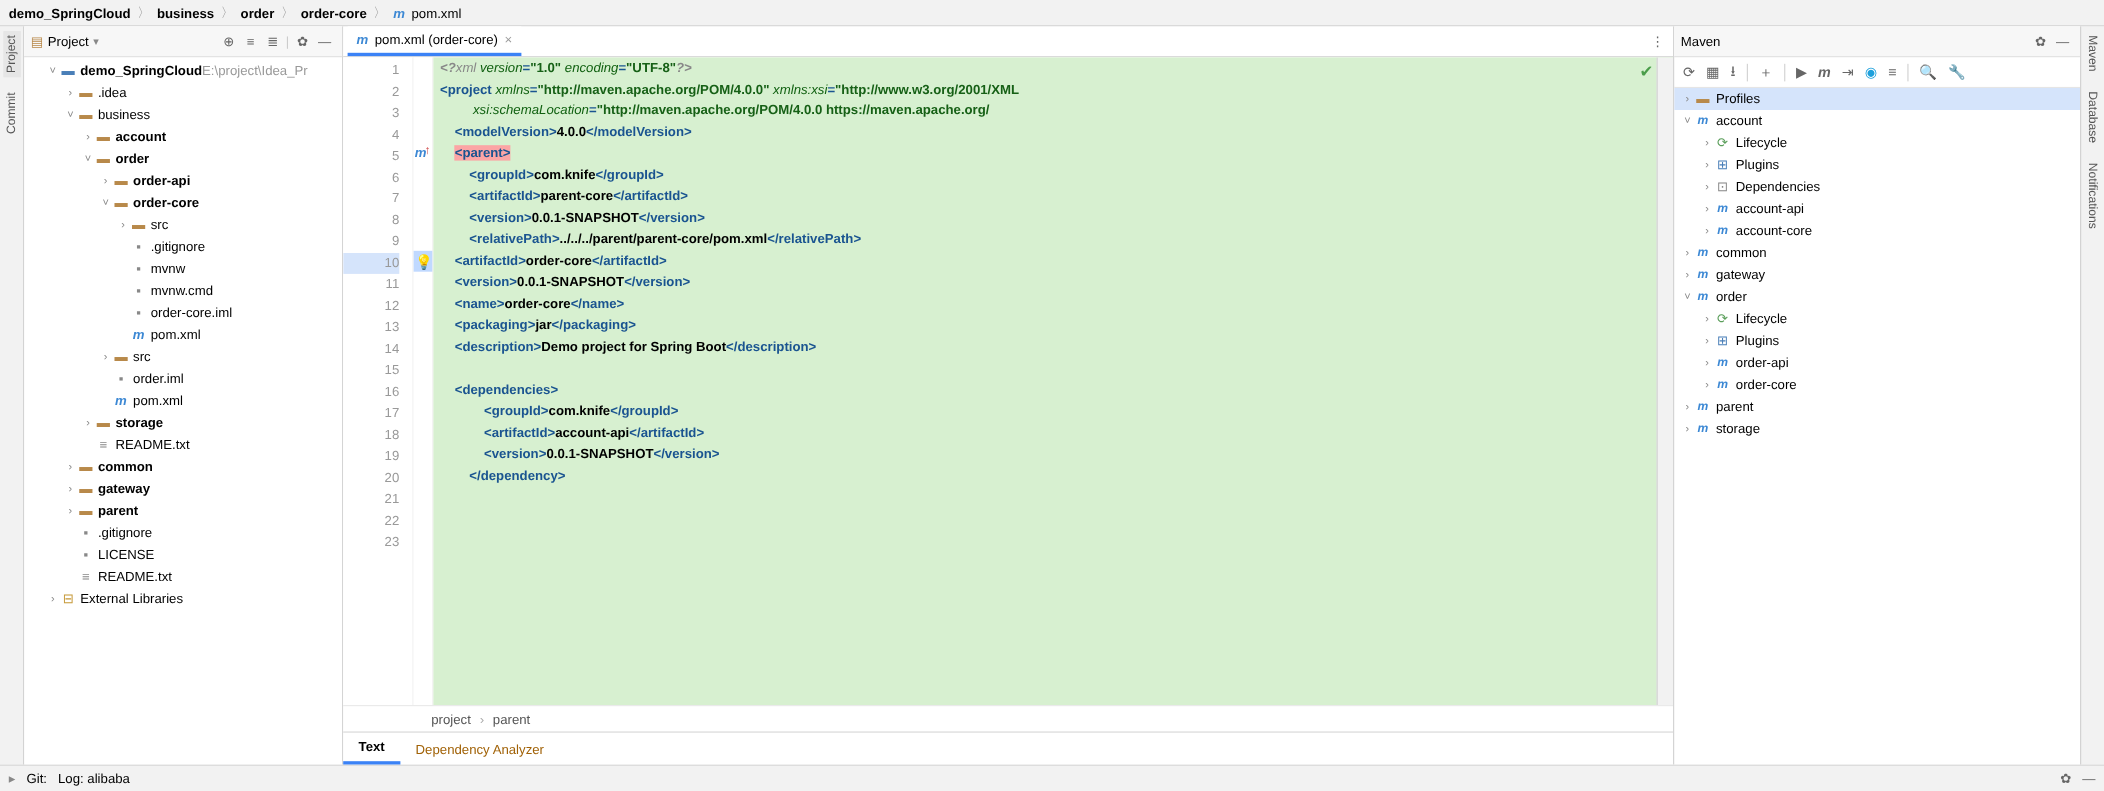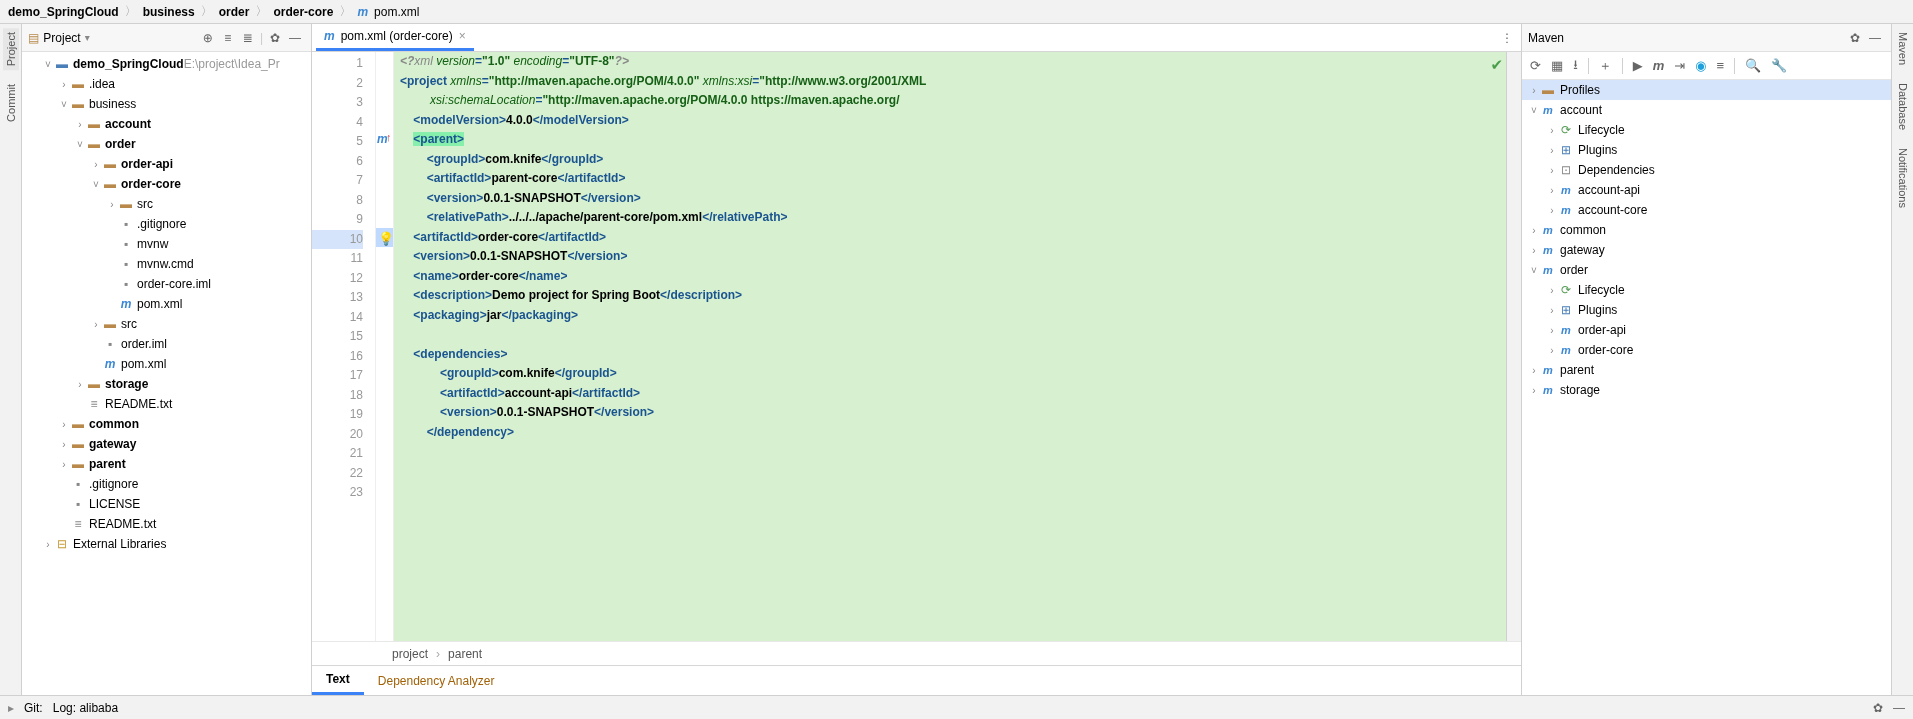--- a/index.html
+++ b/index.html
@@ -60,21 +60,21 @@
   .marker-strip { width: 18px; background:#fff; border-right:1px solid #eee;}
   .marker-strip .mk { height:19.5px; position:relative;}
   .marker-strip .bulb { position:absolute; top:3px; left:2px; color:#f0a020; font-size:13px;}
   .marker-strip .m-ind { position:absolute; top:2px; left:1px; color:#3c88d4; font-style:italic; font-weight:bold; font-size:12px;}
   .marker-strip .arrow-up { position:absolute; top:1px; left:10px; color:#d04848; font-size:11px;}
 
   .code-area { flex:1; font-family: "Consolas", monospace; font-size: 14.5px; background: #d7f0d0; overflow:hidden; position:relative; border-top: none;}
   .code-area::before { content:""; position:absolute; right:0; top:0; bottom:0; width:14px; background:#f2f2f2; border-left:1px solid #d0d0d0;}
   .code-line { height: 19.5px; line-height:19.5px; padding-left: 6px; white-space: pre; }
   .code-line.current { background:#c0d9ff; }
-  .hl-yellow { background:#86efac; }
+  .hl-yellow { background:#fca5a5; }
   .t-tag { color:#1a5490; font-weight: bold;}
   .t-attr { color:#106010; font-style: italic;}
   .t-val { color:#166016; font-weight: bold;}
   .t-text { color:#000; font-weight: bold;}
   .t-decl { color:#888; font-style:italic;}
   .t-declkey { color:#888; font-style:italic; font-weight: bold;}
   .caret { border-right: 1px solid #000;}
   
   .check-mark { position:absolute; right:18px; top:4px; color:#4a9d4a; font-size:15px;}
 
@@ -345,26 +345,26 @@
       <div class="code-area" id="code-area">
         <span class="check-mark">✔</span>
       <div class="code-line"><span class="t-declkey">&lt;?</span><span class="t-decl">xml </span><span class="t-attr">version</span><span class="t-tag">=</span><span class="t-val">"1.0"</span><span class="t-decl"> </span><span class="t-attr">encoding</span><span class="t-tag">=</span><span class="t-val">"UTF-8"</span><span class="t-declkey">?&gt;</span></div>
           <div class="code-line"><span class="t-tag">&lt;project </span><span class="t-attr">xmlns</span><span class="t-tag">=</span><span class="t-val">"http://maven.apache.org/POM/4.0.0"</span> <span class="t-attr">xmlns:xsi</span><span class="t-tag">=</span><span class="t-val">"http://www.w3.org/2001/XML</span></div>
           <div class="code-line">         <span class="t-attr">xsi:schemaLocation</span><span class="t-tag">=</span><span class="t-val">"http://maven.apache.org/POM/4.0.0 https://maven.apache.org/</span></div>
           <div class="code-line">    <span class="t-tag">&lt;modelVersion&gt;</span><span class="t-text">4.0.0</span><span class="t-tag">&lt;/modelVersion&gt;</span></div>
           <div class="code-line">    <span class="hl-yellow"><span class="t-tag">&lt;parent&gt;</span></span></div>
           <div class="code-line">        <span class="t-tag">&lt;groupId&gt;</span><span class="t-text">com.knife</span><span class="t-tag">&lt;/groupId&gt;</span></div>
           <div class="code-line">        <span class="t-tag">&lt;artifactId&gt;</span><span class="t-text">parent-core</span><span class="t-tag">&lt;/artifactId&gt;</span></div>
           <div class="code-line">        <span class="t-tag">&lt;version&gt;</span><span class="t-text">0.0.1-SNAPSHOT</span><span class="t-tag">&lt;/version&gt;</span></div>
-          <div class="code-line">        <span class="t-tag">&lt;relativePath&gt;</span><span class="t-text">../../../apache/parent-core/pom.xml</span><span class="t-tag">&lt;/relativePath&gt;</span></div>
+          <div class="code-line">        <span class="t-tag">&lt;relativePath&gt;</span><span class="t-text">../../../parent/parent-core/pom.xml</span><span class="t-tag">&lt;/relativePath&gt;</span></div>
           <div class="code-line">    <span class="t-tag">&lt;artifactId&gt;</span><span class="t-text">order-core</span><span class="t-tag">&lt;/artifactId&gt;</span></div>
           <div class="code-line">    <span class="t-tag">&lt;version&gt;</span><span class="t-text">0.0.1-SNAPSHOT</span><span class="t-tag">&lt;/version&gt;</span></div>
           <div class="code-line">    <span class="t-tag">&lt;name&gt;</span><span class="t-text">order-core</span><span class="t-tag">&lt;/name&gt;</span></div>
+          <div class="code-line">    <span class="t-tag">&lt;packaging&gt;</span><span class="t-text">jar</span><span class="t-tag">&lt;/packaging&gt;</span></div>
           <div class="code-line">    <span class="t-tag">&lt;description&gt;</span><span class="t-text">Demo project for Spring Boot</span><span class="t-tag">&lt;/description&gt;</span></div>
-          <div class="code-line">    <span class="t-tag">&lt;packaging&gt;</span><span class="t-text">jar</span><span class="t-tag">&lt;/packaging&gt;</span></div>
           <div class="code-line"></div>
           <div class="code-line">    <span class="t-tag">&lt;dependencies&gt;</span></div>
           <div class="code-line">            <span class="t-tag">&lt;groupId&gt;</span><span class="t-text">com.knife</span><span class="t-tag">&lt;/groupId&gt;</span></div>
           <div class="code-line">            <span class="t-tag">&lt;artifactId&gt;</span><span class="t-text">account-api</span><span class="t-tag">&lt;/artifactId&gt;</span></div>
           <div class="code-line">            <span class="t-tag">&lt;version&gt;</span><span class="t-text">0.0.1-SNAPSHOT</span><span class="t-tag">&lt;/version&gt;</span></div>
           <div class="code-line">        <span class="t-tag">&lt;/dependency&gt;</span></div>
           <div class="code-line"></div>
         </div>
     </div>
 

